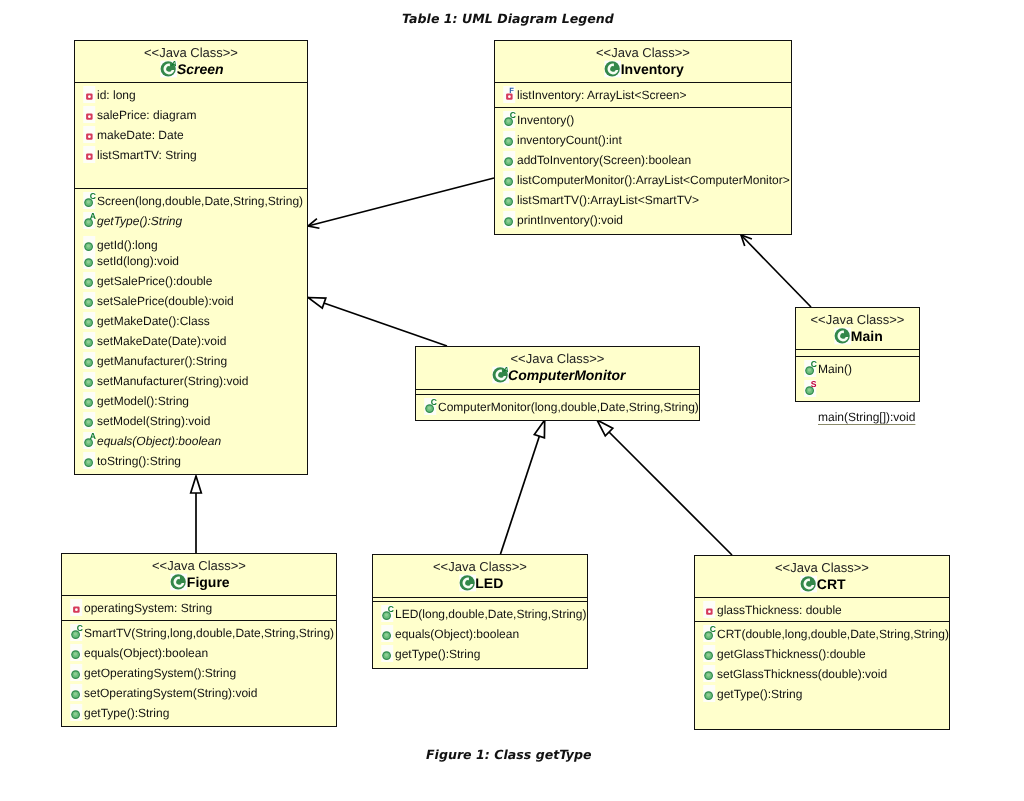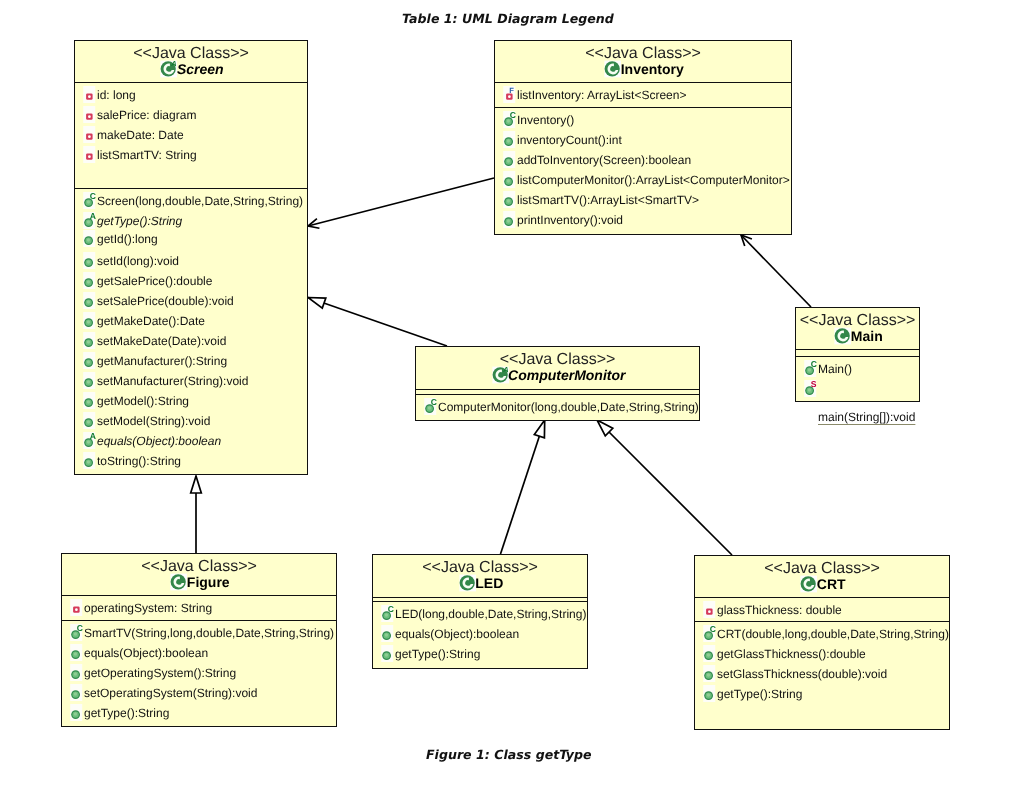--- a/index.html
+++ b/index.html
@@ -2,21 +2,21 @@
 <html><head>
 <meta charset="utf-8">
 <title>UML Class Diagram</title>
 <style>
   html,body{margin:0;padding:0;}
   body{width:1024px;height:801px;background:#ffffff;font-family:"Liberation Sans",sans-serif;position:relative;overflow:hidden;
        -webkit-font-smoothing:antialiased;text-rendering:geometricPrecision;}
   #stage{position:absolute;left:0;top:0;width:1024px;height:801px;text-decoration:underline;}
   .caption{position:absolute;font-family:"DejaVu Sans",sans-serif;font-weight:bold;font-style:italic;font-size:12.6px;color:#121212;white-space:nowrap;}
   .uml{position:absolute;background:#ffffcc;box-sizing:border-box;border:1.3px solid #111;}
-  .stereo{position:absolute;left:0;right:0;top:3.5px;text-align:center;font-size:16px;color:#222;}
+  .stereo{position:absolute;left:0;right:0;top:3.5px;text-align:center;font-size:13px;color:#222;}
   .cname{position:absolute;left:2px;right:0;top:18.5px;text-align:center;font-size:14px;font-weight:bold;color:#000;white-space:nowrap;}
   .cname.abs{font-style:italic;}
   .cname .ci{display:inline-block;vertical-align:-4.5px;margin-right:-3.5px;}
   .divider{position:absolute;left:0;right:0;height:0;border-top:1.4px solid #111;}
   .row{position:absolute;left:0;right:0;font-size:12px;letter-spacing:0px;color:#111;white-space:nowrap;height:20px;}
   .row .ic{position:absolute;left:5px;top:0;width:15px;height:20px;}
   .row .txt{position:absolute;left:22px;top:0;line-height:20px;}
   .row.it .txt{font-style:italic;}
   .row.un .txt{text-decoration:underline;text-decoration-color:#8a8a6a;text-decoration-thickness:1px;text-underline-offset:2.5px;margin-top:28px;}
   .compartment{position:absolute;left:0;right:0;top:0;bottom:0;}
@@ -115,21 +115,21 @@
       <div class="row it" style="top:170px">
           <span class="ic icon-slot"><svg width="17" height="20" viewBox="0 0 17 20" style="overflow:visible">
               <rect x="3.2" y="1" width="12" height="17" fill="#fdfdf8"></rect>
               <circle cx="8.6" cy="11.6" r="4.4" fill="#2f8a4d"></circle>
               <circle cx="8.6" cy="11.6" r="3.2" fill="#6bbd7c"></circle>
               <circle cx="8.4" cy="11.0" r="1.7" fill="#8ecd94"></circle>
               <text x="9.7" y="8.0" font-family="Liberation Sans, sans-serif" font-size="8.6" font-weight="bold" fill="#117a2e">A</text>
             </svg></span>
           <span class="txt">getType():String</span>
         </div>
-      <div class="row" style="top:188px">
+      <div class="row" style="top:194px">
           <span class="ic icon-slot"><svg width="17" height="20" viewBox="0 0 17 20" style="overflow:visible">
               <rect x="3.2" y="1" width="12" height="17" fill="#fdfdf8"></rect>
               <circle cx="8.6" cy="11.6" r="4.4" fill="#2f8a4d"></circle>
               <circle cx="8.6" cy="11.6" r="3.2" fill="#6bbd7c"></circle>
               <circle cx="8.4" cy="11.0" r="1.7" fill="#8ecd94"></circle>
             </svg></span>
           <span class="txt">getId():long</span>
         </div>
       <div class="row" style="top:210px">
           <span class="ic icon-slot"><svg width="17" height="20" viewBox="0 0 17 20" style="overflow:visible">
@@ -158,21 +158,21 @@
             </svg></span>
           <span class="txt">setSalePrice(double):void</span>
         </div>
       <div class="row" style="top:270px">
           <span class="ic icon-slot"><svg width="17" height="20" viewBox="0 0 17 20" style="overflow:visible">
               <rect x="3.2" y="1" width="12" height="17" fill="#fdfdf8"></rect>
               <circle cx="8.6" cy="11.6" r="4.4" fill="#2f8a4d"></circle>
               <circle cx="8.6" cy="11.6" r="3.2" fill="#6bbd7c"></circle>
               <circle cx="8.4" cy="11.0" r="1.7" fill="#8ecd94"></circle>
             </svg></span>
-          <span class="txt">getMakeDate():Date</span>
+          <span class="txt">getMakeDate():Class</span>
         </div>
       <div class="row" style="top:290px">
           <span class="ic icon-slot"><svg width="17" height="20" viewBox="0 0 17 20" style="overflow:visible">
               <rect x="3.2" y="1" width="12" height="17" fill="#fdfdf8"></rect>
               <circle cx="8.6" cy="11.6" r="4.4" fill="#2f8a4d"></circle>
               <circle cx="8.6" cy="11.6" r="3.2" fill="#6bbd7c"></circle>
               <circle cx="8.4" cy="11.0" r="1.7" fill="#8ecd94"></circle>
             </svg></span>
           <span class="txt">setMakeDate(Date):void</span>
         </div>

